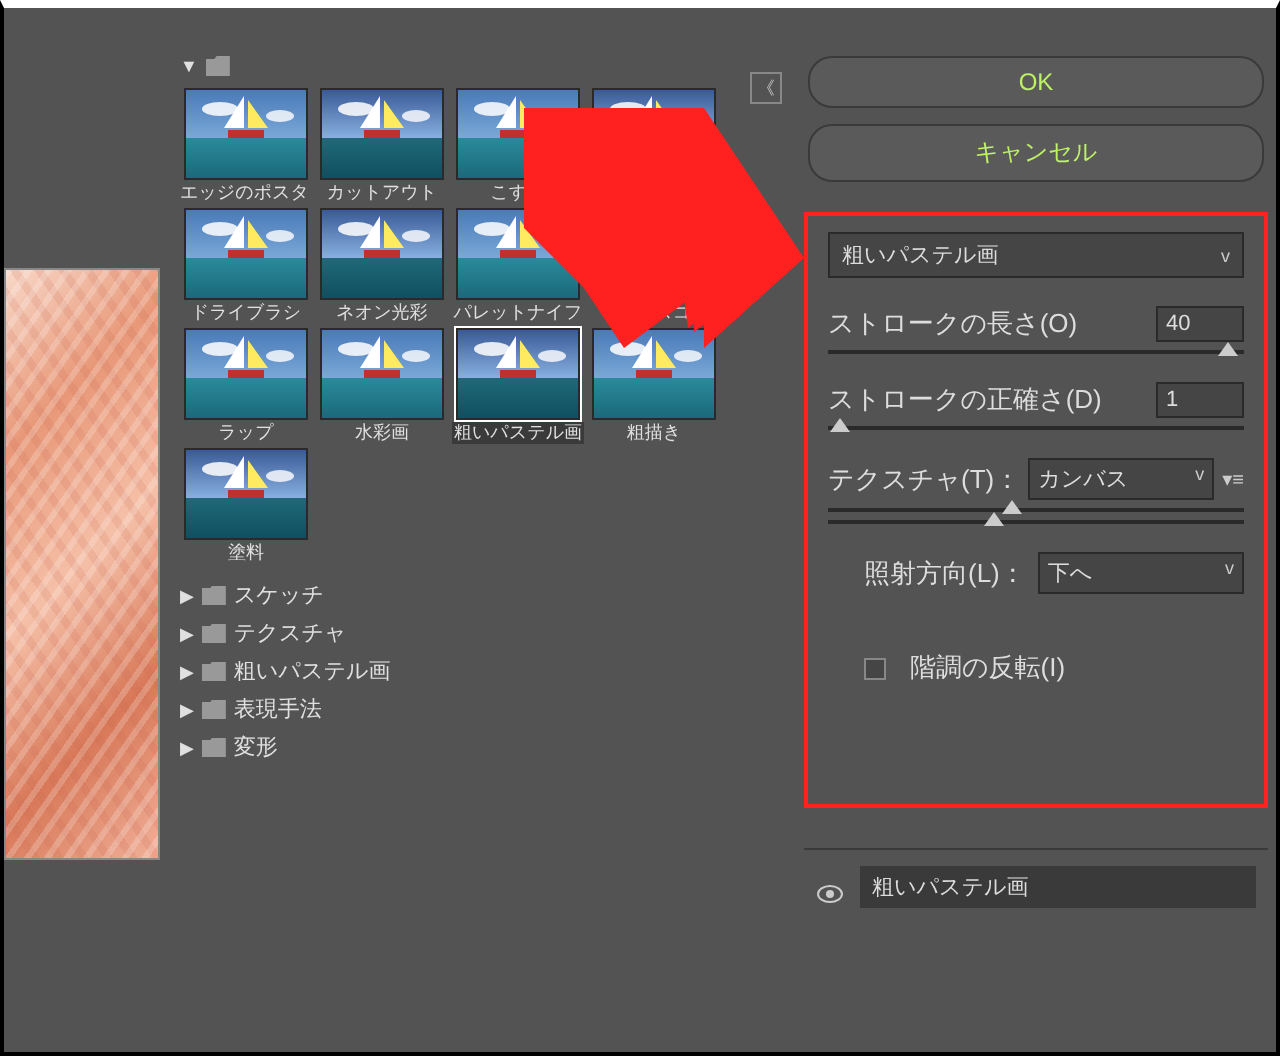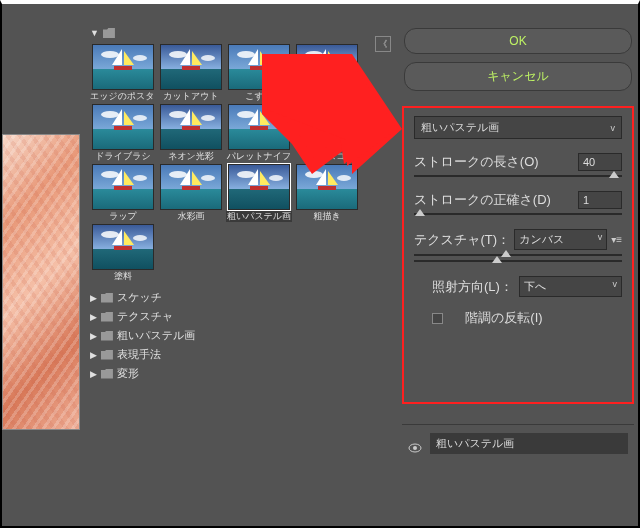--- a/index.html
+++ b/index.html
@@ -24,21 +24,21 @@
   .settings-box { position: absolute; right: 4px; top: 102px; width: 232px; height: 298px; border: 2px solid #ff2020; padding: 8px 10px; }
   .dropdown { background: #454545; border: 1px solid #2a2a2a; color: #ddd; font-size: 11px; padding: 3px 6px; display: flex; justify-content: space-between; align-items: center; }
   .row { display: flex; align-items: center; justify-content: space-between; margin-top: 14px; }
   .row-label { color: #ddd; font-size: 13px; }
   .num-input { width: 44px; background: #454545; border: 1px solid #2a2a2a; color: #ddd; font-size: 11px; padding: 2px 4px; }
   .slider-track { height: 2px; background: #2a2a2a; position: relative; margin-top: 4px; }
   .slider-thumb { position: absolute; top: -4px; width: 0; height: 0; border-left: 5px solid transparent; border-right: 5px solid transparent; border-bottom: 7px solid #ccc; transform: translateX(-5px); }
   .tex-row { display: flex; align-items: center; gap: 4px; margin-top: 14px; }
   .tex-drop { flex: 1; background: #454545; border: 1px solid #2a2a2a; color: #ddd; font-size: 11px; padding: 2px 4px; display: flex; justify-content: space-between; }
   .menu-icon { color: #ccc; font-size: 10px; }
-  .checkbox-row { display: flex; align-items: center; gap: 22px; margin-top: 12px; padding-left: 18px; }
+  .checkbox-row { display: flex; align-items: center; gap: 12px; margin-top: 28px; padding-left: 18px; }
   .checkbox { width: 11px; height: 11px; border: 1px solid #888; background: #454545; }
   .effects-row { position: absolute; right: 4px; top: 420px; width: 232px; display: flex; align-items: center; gap: 8px; border-top: 1px solid #3a3a3a; padding: 8px 6px; }
   .eye-icon { width: 14px; height: 10px; position: relative; }
   .eye-icon svg { width: 14px; height: 10px; }
   .effect-name { flex: 1; background: #3a3a3a; color: #ddd; font-size: 11px; padding: 3px 6px; }
   .category-list { margin-top: 6px; }
   .arrow-annot { position: absolute; left: 250px; top: 40px; z-index: 50; pointer-events: none; }
   .chev { font-size: 9px; color: #ccc; }
 </style>
 </head>

